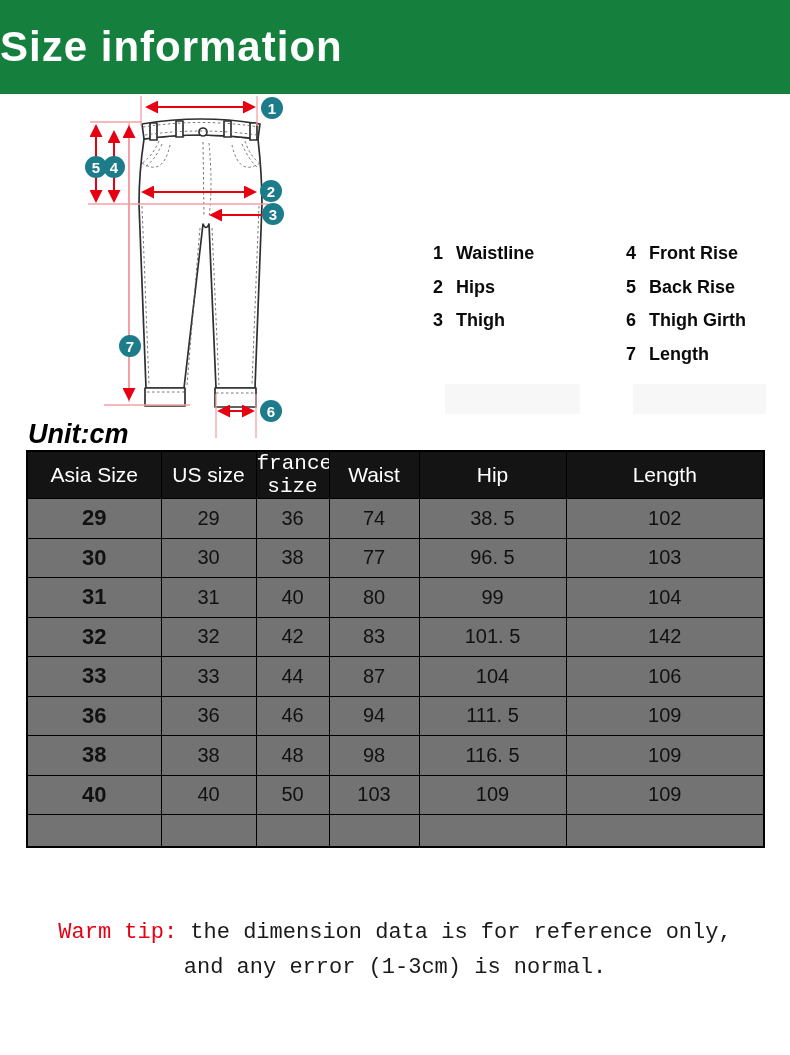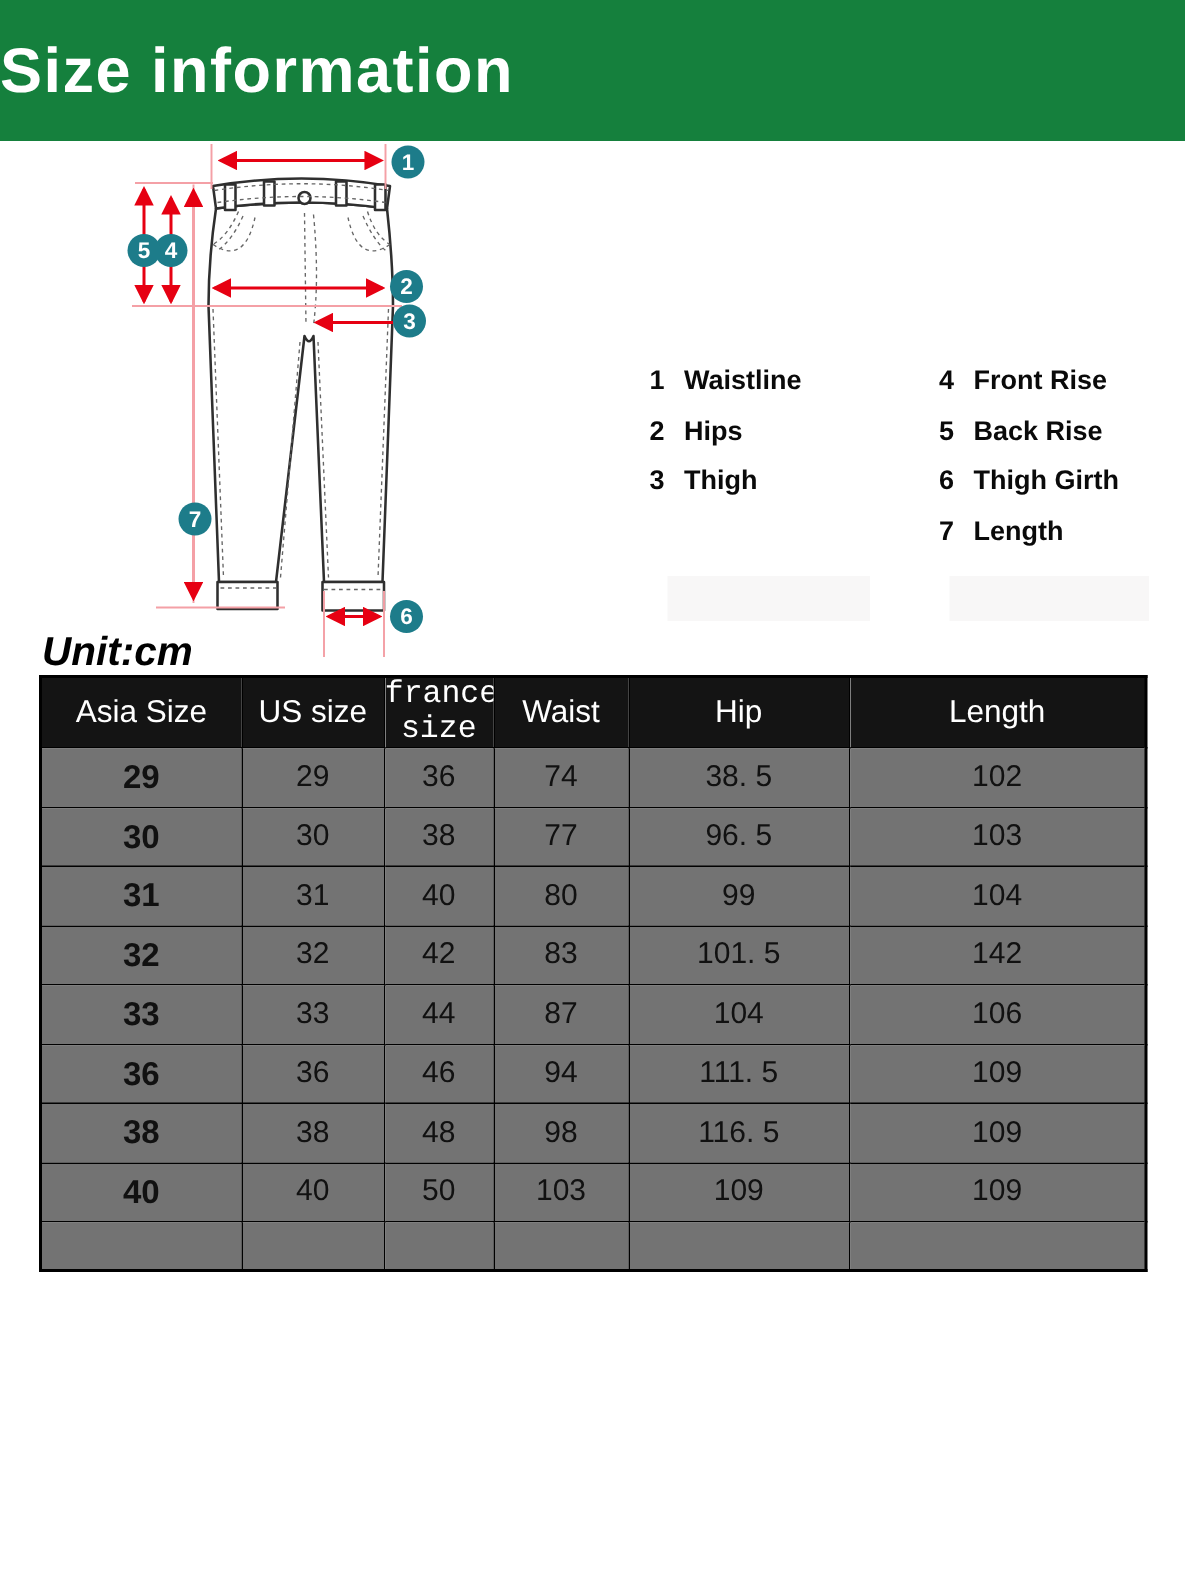--- a/index.html
+++ b/index.html
@@ -255,14 +255,15 @@
           <td class="asia"></td>
           <td></td>
           <td></td>
           <td></td>
           <td></td>
           <td></td>
         </tr>
       </tbody>
   </table>
 
+  <p class="warm-tip"><span class="tip-label">Warm tip:</span> <span>the dimension data is for reference only,</span><br><span>and any error (1-3cm) is normal.</span></p>
 
 </div>
 
 </body></html>

